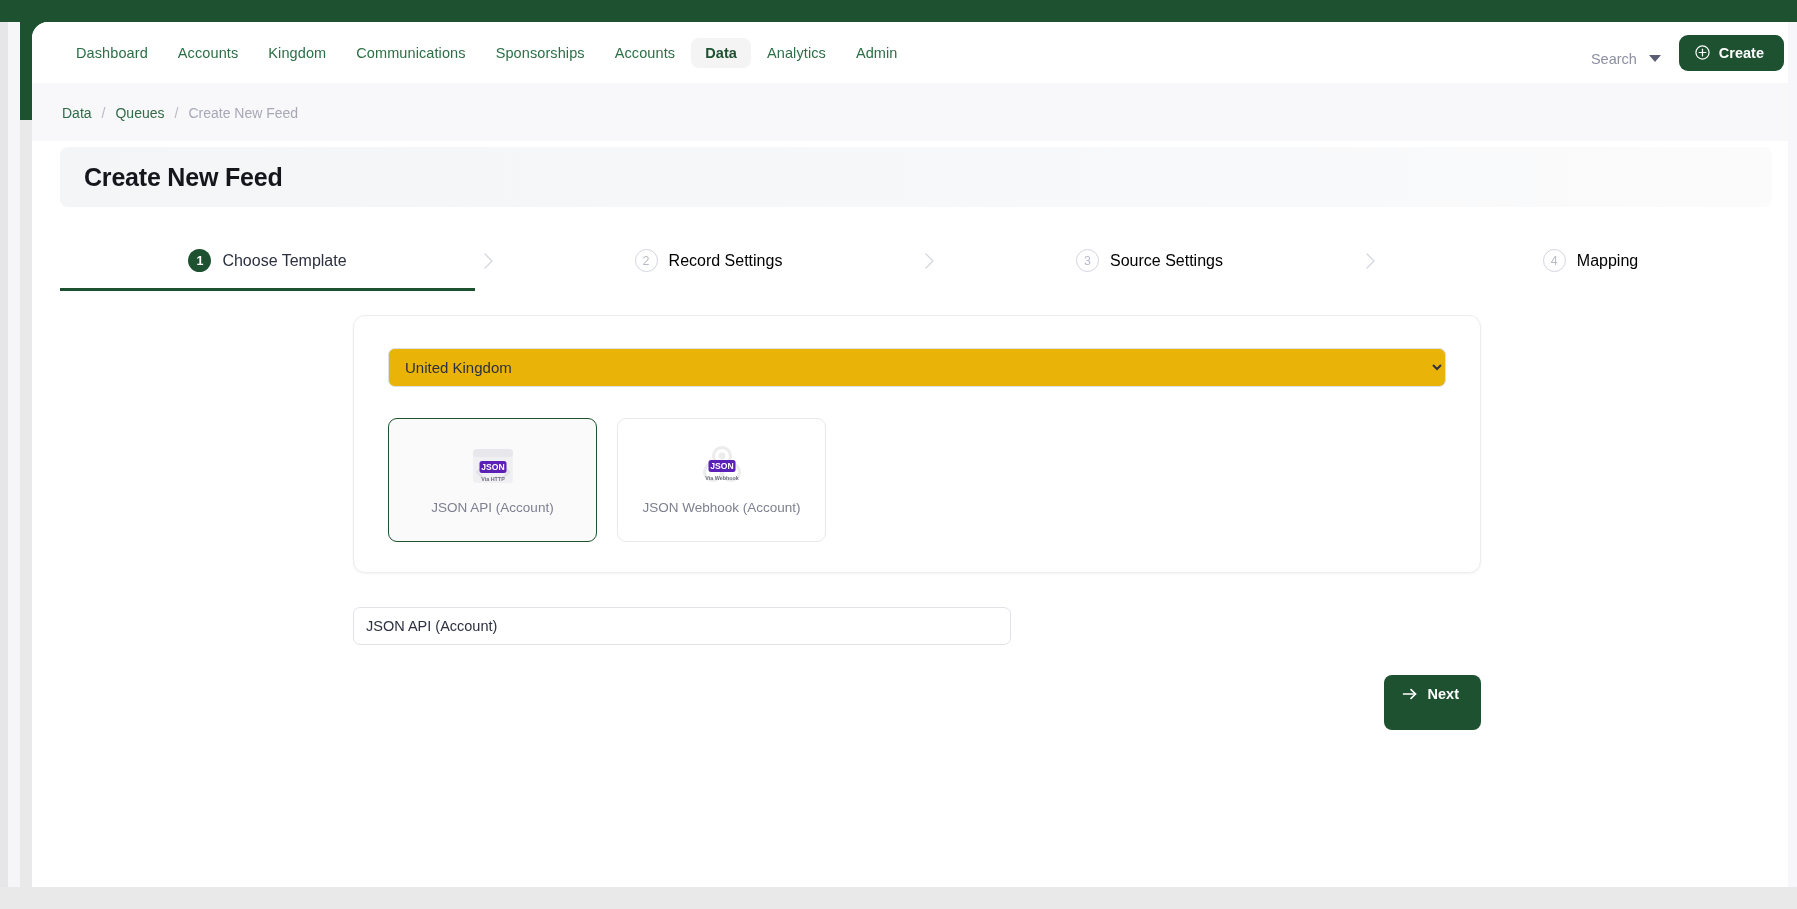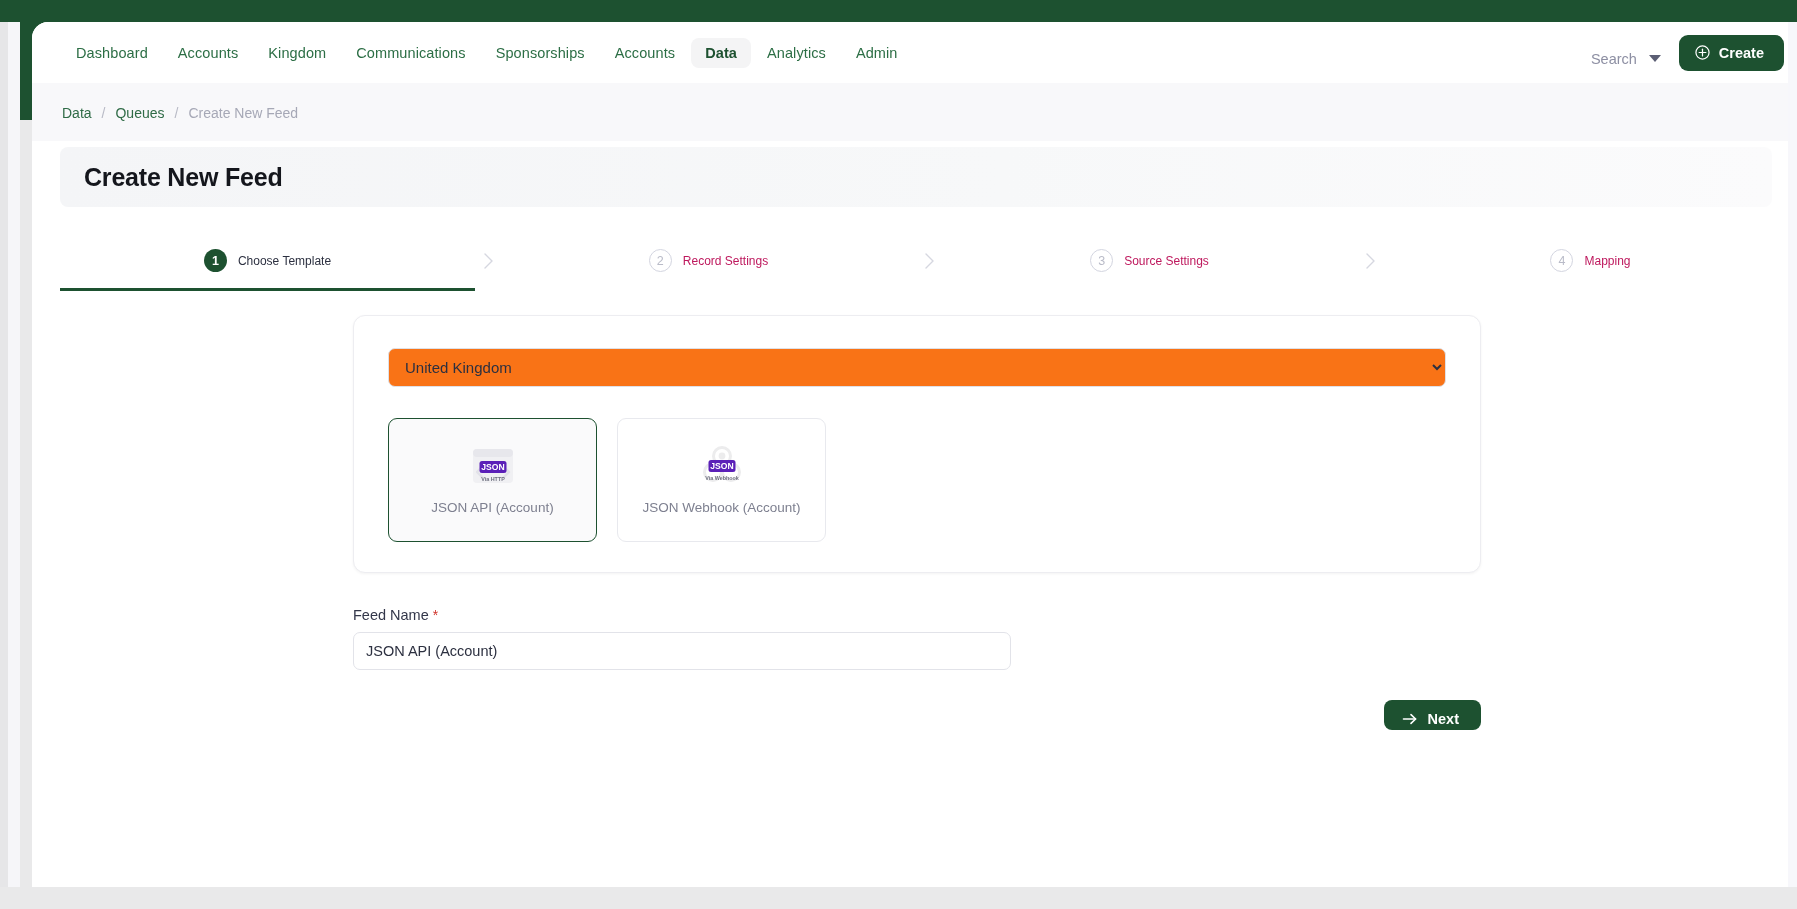--- a/index.html
+++ b/index.html
@@ -200,25 +200,25 @@
     background: #1d5130;
     color: #ffffff;
     font-weight: 700;
   }
   .step.idle .step-num {
     border: 1px solid #d3d5e0;
     color: #b9bbc8;
     background: #ffffff;
   }
   .step-label {
-    font-size: 12px;
+    font-size: 16px;
     white-space: nowrap;
   }
   .step.active .step-label { color: #2c3040; }
-  .step.idle .step-label { color: #be185d; }
+  .step.idle .step-label { color: #000000; }
   .step-arrow {
     flex: 0 0 auto;
     padding-top: 2px;
     display: flex;
     align-items: center;
     justify-content: center;
     width: 26px;
   }
 
   
@@ -235,21 +235,21 @@
     padding: 32px 34px 30px 34px;
   }
   .country-select {
     width: 100%;
     height: 39px;
     border: 1px solid #dfe0e6;
     border-radius: 7px;
     padding: 0 12px;
     font-size: 15px;
     color: #2c3040;
-    background: #f97316;
+    background: #eab308;
     font-family: "Liberation Sans", sans-serif;
     appearance: auto;
     cursor: pointer;
   }
   .template-row {
     display: flex;
     gap: 20px;
     margin-top: 31px;
   }
   .tpl-card {
@@ -318,21 +318,21 @@
   .next-btn {
     display: flex;
     align-items: center;
     gap: 10px;
     background: #1d5130;
     color: #ffffff;
     font-size: 14.5px;
     font-weight: 700;
     border: none;
     border-radius: 8px;
-    padding: 11px 22px 3px 18px;
+    padding: 11px 22px 28px 18px;
     cursor: pointer;
     font-family: "Liberation Sans", sans-serif;
   }
 </style>
 </head>
 <body>
 
 <div class="page-root">
 
   <div class="topstrip"></div>
@@ -460,24 +460,20 @@
             </div>
             <div class="tpl-label">JSON Webhook (Account)</div>
           </div>
 
         </div>
       </div>
 
       <div class="form-area">
 
         <div class="field-group">
-          <label class="field-label">
-            <span>Feed Name</span>
-            <span class="req-star">*</span>
-          </label>
           <input class="text-input feed-name-input" type="text" value="JSON API (Account)" style="">
         </div>
 
 
         <div class="actions-row">
           <button class="next-btn">
             <svg width="16" height="14" viewBox="0 0 16 14">
               <line x1="1.5" y1="7" x2="13.5" y2="7" stroke="#ffffff" stroke-width="1.6" stroke-linecap="round"></line>
               <polyline points="9,2.6 13.6,7 9,11.4" fill="none" stroke="#ffffff" stroke-width="1.6" stroke-linecap="round" stroke-linejoin="round"></polyline>
             </svg>

